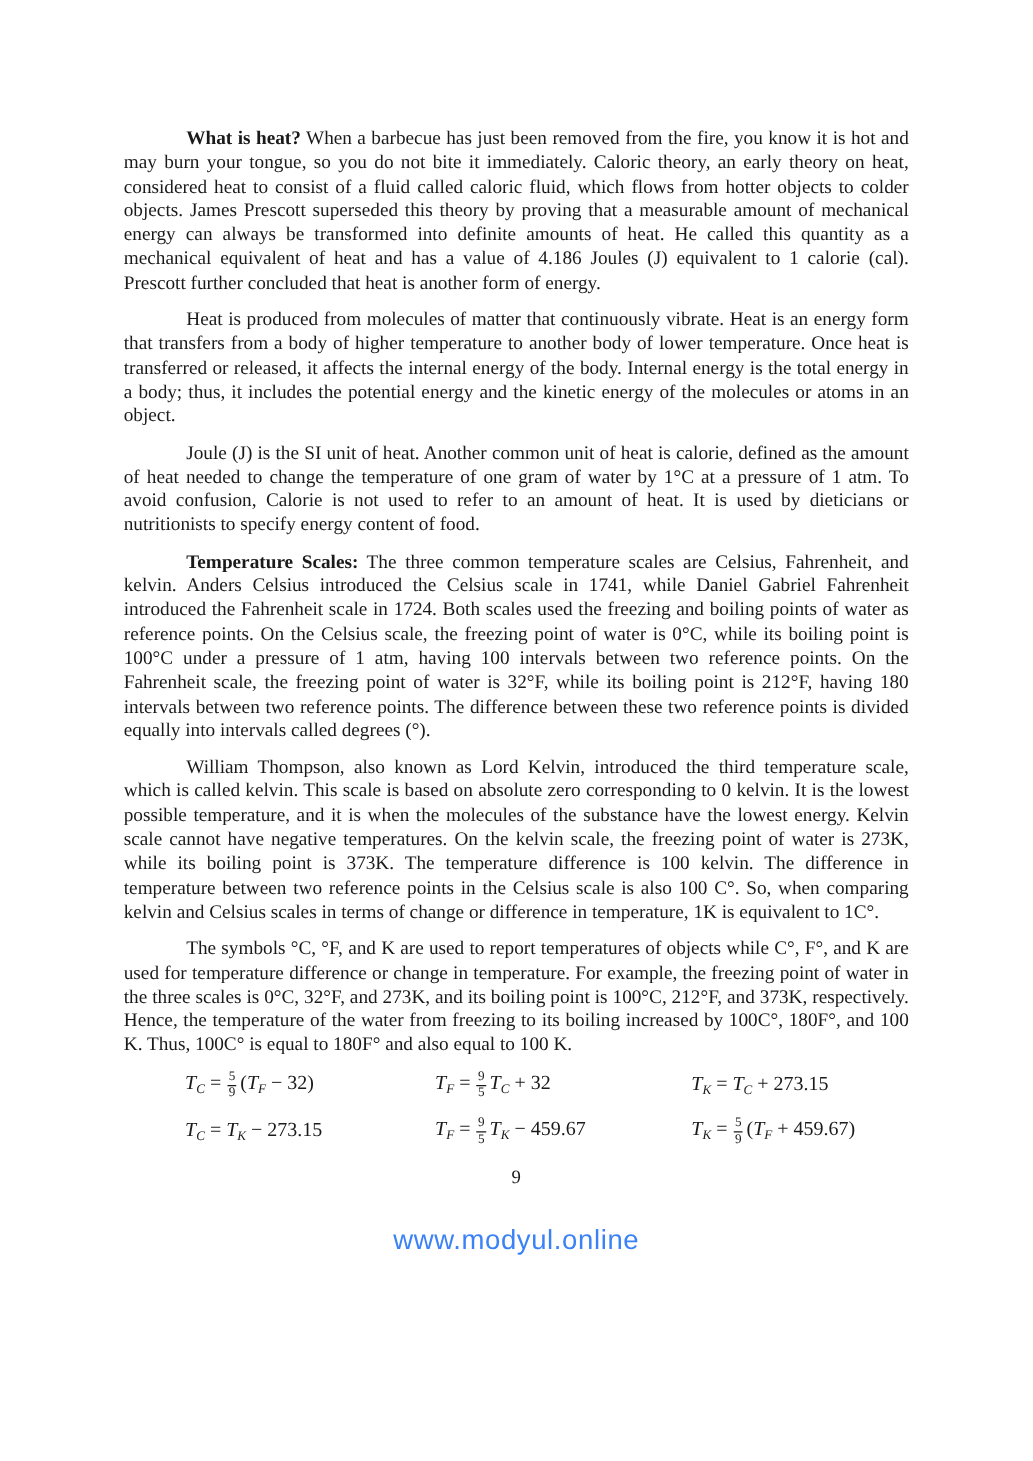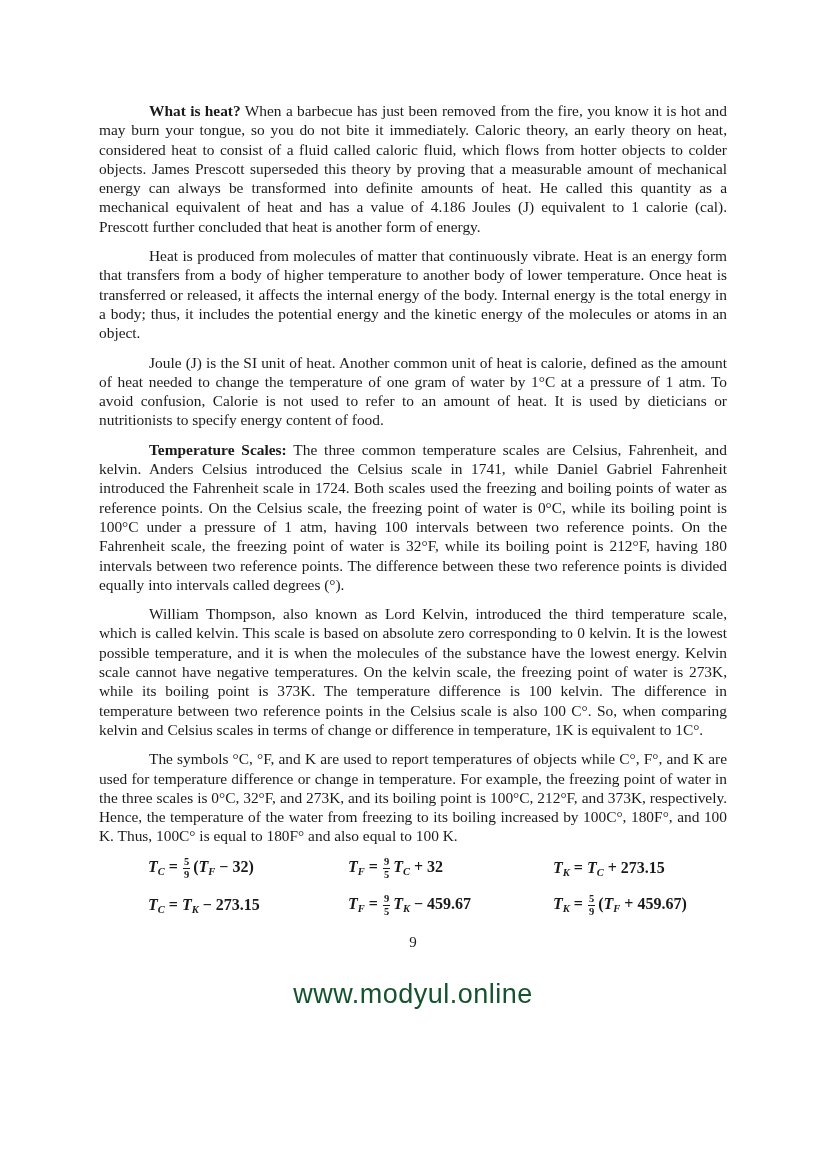--- a/index.html
+++ b/index.html
@@ -14,38 +14,38 @@
     text-align:justify;
   }
   p.para b{font-weight:bold;}
   .indent{text-indent:50px;}
   
   .formula-row{
     display:grid;grid-template-columns:200px 205px auto;
     margin:6px 0 12px 49px;
     align-items:center;
   }
-  .formula{font-size:16px;white-space:nowrap;font-weight:bold;}
+  .formula{font-size:16px;white-space:nowrap;}
   .formula i,.mvar{font-style:italic;font-family:"Liberation Serif", serif;}
   sub.msub{font-size:10.5px;font-style:italic;line-height:0;vertical-align:-3px;}
   .frac{
     display:inline-block;text-align:center;font-size:10.5px;line-height:1.15;
     vertical-align:-0.55em;margin:0 3px 0 1px;font-style:normal;
   }
   .frac .num{display:block;border-bottom:1px solid #1a1a1a;padding:0 1px;}
   .frac .den{display:block;}
   
   .page-number{
     text-align:center;font-size:15px;margin-top:16px;color:#1a1a1a;
     font-family:"Liberation Serif", serif;
   }
   .watermark{
     text-align:center;margin-top:28px;
     font-family:"Liberation Sans", sans-serif;
-    font-size:27px;letter-spacing:0.5px;color:#14532d;
+    font-size:22px;letter-spacing:0.5px;color:#3b82f6;
   }
 </style>
 </head>
 <body>
 
 <div class="sheet">
 
   <p class="para indent"><b>What is heat?</b><span> When a barbecue has just been removed from the fire, you know it is hot and may burn your tongue, so you do not bite it immediately.  Caloric theory, an early theory on heat, considered heat to consist of a fluid called caloric fluid, which flows from hotter objects to colder objects. James Prescott superseded this theory by proving that a measurable amount of mechanical energy can always be transformed into definite amounts of heat. He called this quantity as a mechanical equivalent of heat and has a value of 4.186 Joules (J) equivalent to 1 calorie (cal). Prescott further concluded that heat is another form of energy.</span></p>
 
   <p class="para indent"><span>Heat is produced from molecules of matter that continuously vibrate. Heat is an energy form that transfers from a body of higher temperature to another body of lower temperature. Once heat is transferred or released, it affects the internal energy of the body. Internal energy is the total energy in a body; thus, it includes the potential energy and the kinetic energy of the molecules or atoms in an object.</span></p>

